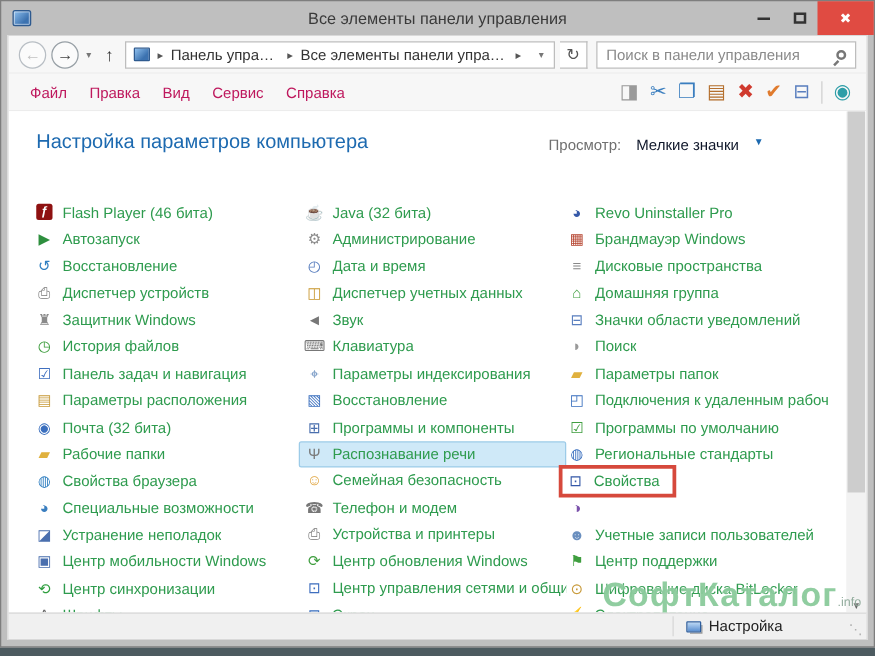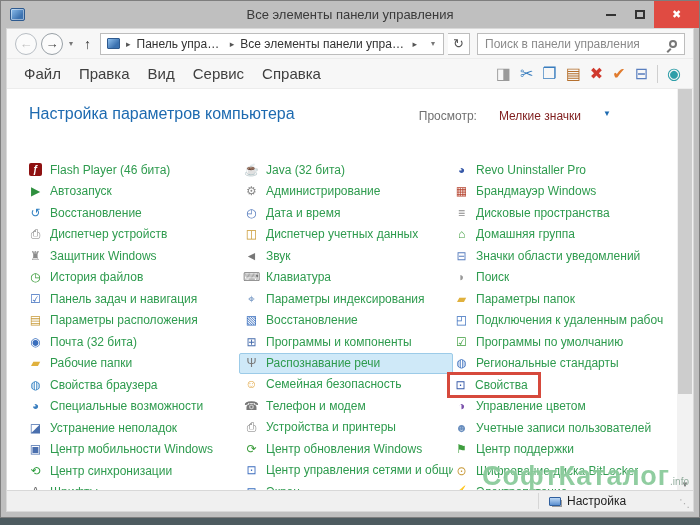--- a/index.html
+++ b/index.html
@@ -32,31 +32,31 @@
   .crumb-sep{font-size:9px;color:#555}
   .addr-spacer{flex:1}
   .refreshbox{width:22px;height:22px;border:1px solid #bdbdbd;border-left:none;background:#fff;display:flex;align-items:center;justify-content:center;font-size:13px;color:#555}
   .searchbox{width:208px;height:22px;border:1px solid #bdbdbd;background:#fff;display:flex;align-items:center;padding:0 7px;gap:5px;margin-left:3px}
   .searchbox input{border:none;outline:none;flex:1;font-size:12px;color:#4c1d95;min-width:0;background:transparent}
   .searchbox input::placeholder{color:#8a8a8a}
   .mag{width:8px;height:8px;border:2px solid #777;border-radius:50%;position:relative;flex:none}
   .mag::after{content:"";position:absolute;width:2px;height:5px;background:#777;left:-3px;top:6px;transform:rotate(45deg)}
   
   .menubar{height:30px;background:#f7f7f7;border-bottom:1px solid #ececec;display:flex;align-items:center;padding:0 8px}
-  .menu-item{font-size:15px;color:#404040;padding:4px 9px}
+  .menu-item{font-size:12px;color:#be185d;padding:4px 9px}
   .toolbar{margin-left:auto;display:flex;align-items:center;gap:9px;padding-right:4px}
   .tbi{font-size:16px;line-height:1}
   .tbsep{width:1px;height:18px;background:#cfcfcf}
   
   .content{flex:1;position:relative;background:#fff;overflow:hidden}
   .page-header{display:flex;align-items:baseline;padding:16px 22px 0 22px}
   .page-title{font-size:16px;font-weight:normal;color:#1d6ab0}
-  .view-ctl{position:absolute;right:82px;top:20px;font-size:12px;display:flex;gap:22px;align-items:flex-start}
+  .view-ctl{position:absolute;right:82px;top:20px;font-size:12px;display:flex;gap:12px;align-items:flex-start}
   .view-label{color:#707070}
-  .view-value{color:#7f1d1d}
+  .view-value{color:#0f172a}
   .view-caret{color:#1d6ab0;font-size:8px}
   .grid{position:absolute;left:0;top:70px;right:16px;bottom:0;overflow:hidden}
   .col{position:absolute;top:0;width:210px}
   .col0{left:20px}.col1{left:236px}.col2{left:446px}
   .item{height:21.5px;display:flex;align-items:center;gap:6px}
   .icon{width:17px;text-align:center;font-size:12px;line-height:1;flex:none}
   .icon.boxed{width:13px;height:13px;border-radius:2px;font-size:10px;font-weight:bold;line-height:13px;margin:0 2px}
   .label{font-size:12px;color:#2e9b4e;white-space:nowrap;overflow:hidden}
   .item.selected{background:#cfe9f8;border:1px solid #9ccbe8;border-radius:2px;margin-left:-4px;padding-left:3px;height:21px}
   .item.annotated{border:3px solid #d6493c;width:max-content;max-width:130px;padding:1px 10px 1px 2px;margin:-2px 0 -2px -6px;height:25.5px}
@@ -369,21 +369,20 @@
     <span class="label">Региональные стандарты</span>
   </div>
 
   <div class="item annotated">
     <span class="icon" style="color: rgb(53, 88, 168);">⊡</span>
     <span class="label">Свойства</span>
   </div>
 
   <div class="item">
     <span class="icon" style="color: rgb(123, 82, 171);">◑</span>
-    <span class="label">Управление цветом</span>
   </div>
 
   <div class="item">
     <span class="icon" style="color: rgb(106, 143, 191);">☻</span>
     <span class="label">Учетные записи пользователей</span>
   </div>
 
   <div class="item">
     <span class="icon" style="color: rgb(63, 158, 63);">⚑</span>
     <span class="label">Центр поддержки</span>

